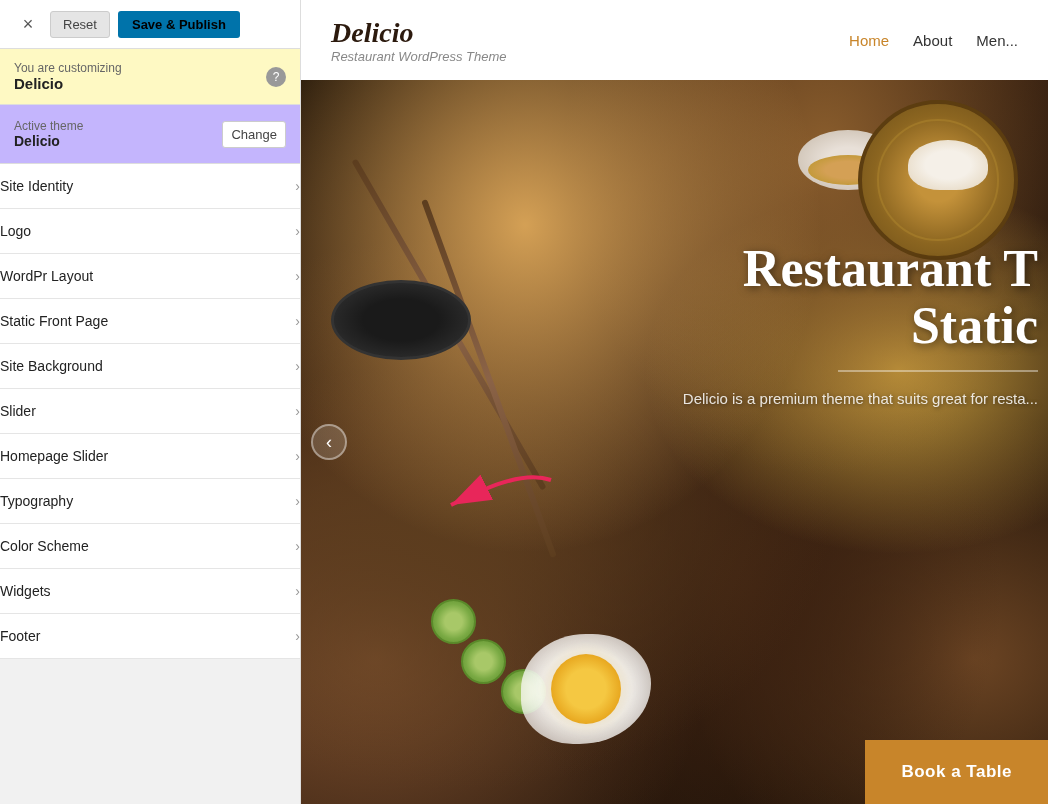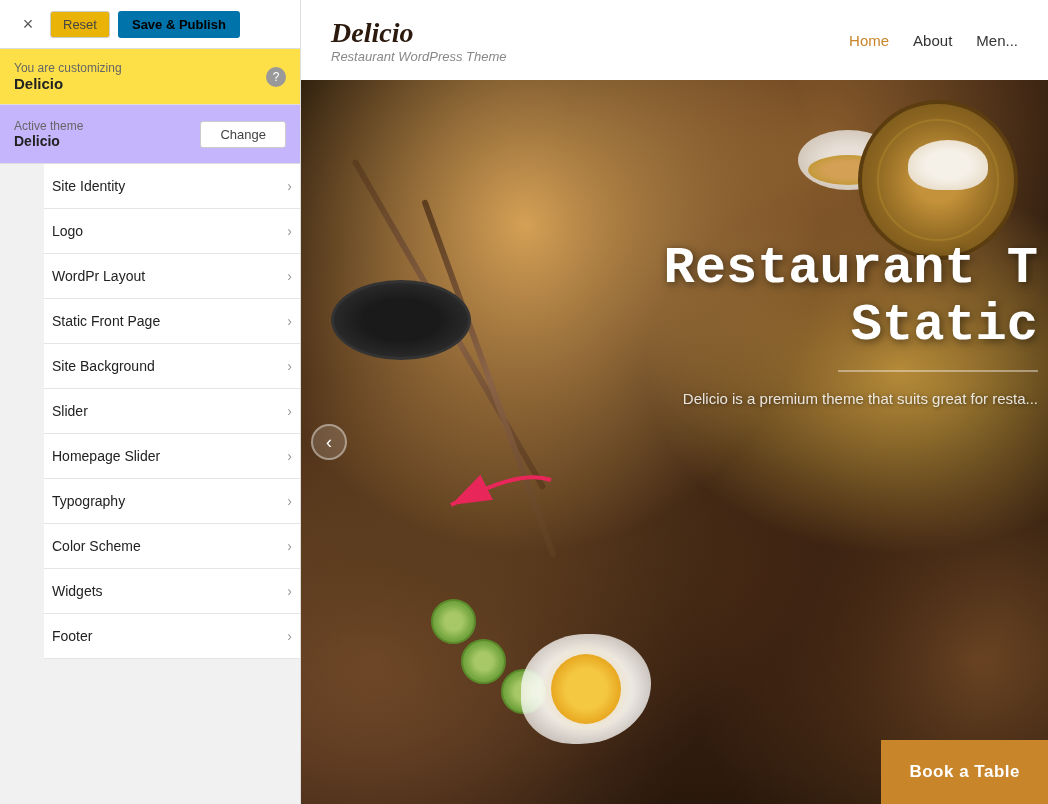--- a/index.html
+++ b/index.html
@@ -30,42 +30,42 @@
       background: none;
       border: none;
       cursor: pointer;
       font-size: 18px;
       color: #555;
       display: flex; align-items: center; justify-content: center;
     }
 
     .reset-btn {
       padding: 5px 12px;
-      background: #eab308;
+      background: #e5e5e5;
       border: 1px solid #ccc;
       border-radius: 3px;
       cursor: pointer;
       font-size: 13px;
       color: #444;
     }
 
     .save-btn {
       padding: 6px 14px;
       background: #0073aa;
       border: none;
       border-radius: 3px;
       cursor: pointer;
       font-size: 13px;
       color: #000000;
       font-weight: 600;
     }
 
     .customizing-info {
       padding: 12px 14px;
-      background: #fde047;
+      background: #fef9c3;
       border-bottom: 1px solid #ddd;
       display: flex;
       align-items: center;
       justify-content: space-between;
     }
 
     .customizing-label {
       font-size: 12px;
       color: #666;
     }
@@ -100,46 +100,45 @@
       color: #666;
     }
 
     .theme-name {
       font-size: 14px;
       font-weight: 600;
       color: #222;
     }
 
     .change-btn {
-      padding: 5px 19px;
+      padding: 5px 8px;
       background: #fff;
       border: 1px solid #ccc;
       border-radius: 3px;
       cursor: pointer;
       font-size: 13px;
       color: #444;
       text-align: right;
     }
 
     .menu-list {
       flex: 1;
       overflow-y: auto;
       background: #f1f1f1;
     }
 
     .menu-item {
       display: flex;
       align-items: center;
       justify-content: space-between;
-      padding: 14px 8px;
+      padding: 14px 0;
       background: #fff;
       border-bottom: 1px solid #e5e5e5;
       cursor: pointer;
       transition: background 0.15s;
-      margin-left: 44px;
     }
 
     .menu-item.active {
       background: #fff;
     }
 
     .menu-item-label {
       font-size: 14px;
       color: #222;
     }
@@ -385,21 +384,21 @@
       top: 160px;
       text-align: right;
       padding-right: 10px;
       z-index: 10;
     }
 
     .hero-heading {
       font-size: 52px;
       font-weight: 800;
       color: #fff;
-      font-family: Liberation Mono, monospace;
+      font-family: Liberation Serif, serif;
       line-height: 1.1;
       text-shadow: 2px 2px 8px rgba(0,0,0,0.5);
     }
 
     .hero-divider {
       width: 200px;
       height: 2px;
       background: rgba(255,255,255,0.4);
       margin: 16px 0 16px auto;
     }
@@ -415,21 +414,21 @@
 
     
     .book-table-btn {
       position: absolute;
       bottom: 0;
       right: 0;
       background: #c8852a;
       color: #fff;
       font-size: 17px;
       font-weight: 700;
-      padding: 22px 28px;
+      padding: 22px 36px;
       border: none;
       cursor: pointer;
       z-index: 20;
       letter-spacing: 0.5px;
     }
 
     
     .slider-arrow {
       position: absolute;
       left: 10px;

